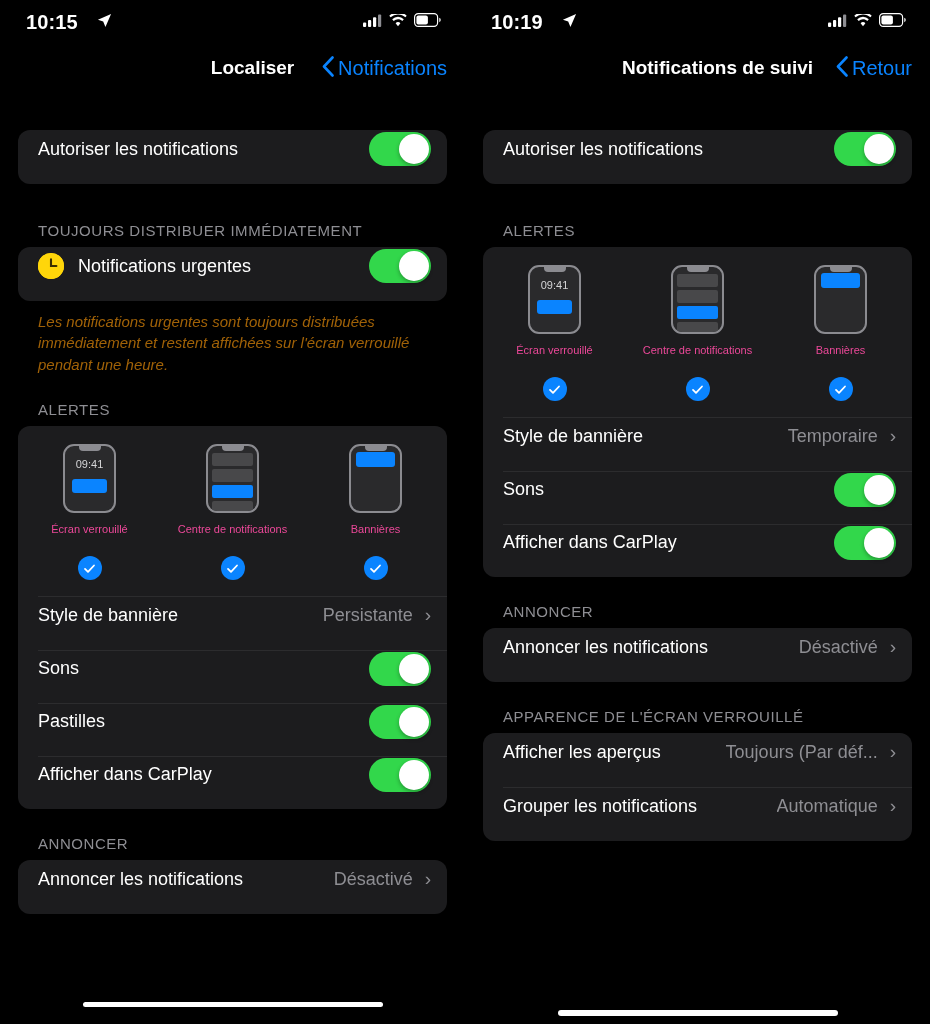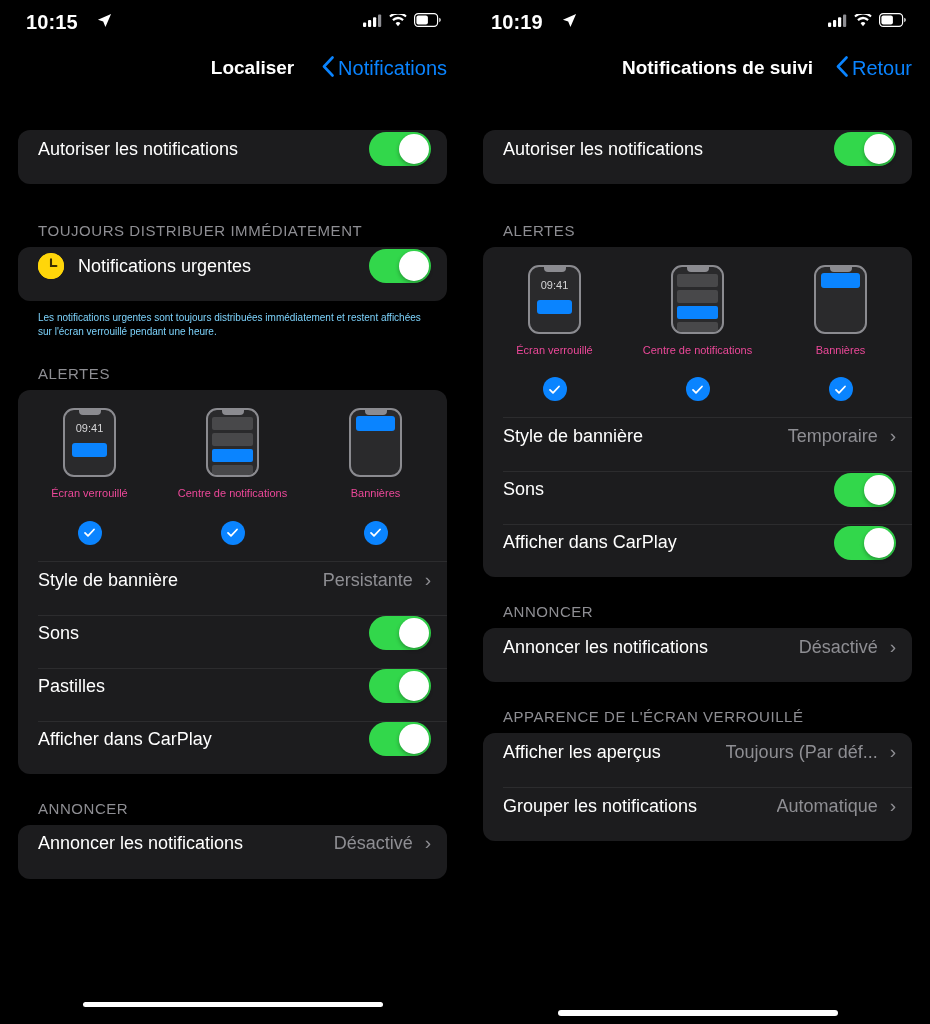--- a/index.html
+++ b/index.html
@@ -79,24 +79,25 @@
   }
 
   .section-title {
     color: #8e8e93;
     font-size: 15px;
     letter-spacing: .55px;
     padding: 0 20px 8px 20px;
     text-transform: uppercase;
   }
   .footnote {
-    color: #7dd3fc;
-    font-size: 10px;
+    color: #a16207;
+    font-size: 15px;
     line-height: 1.42;
     padding: 10px 20px 0 20px;
+    font-style: italic;
   }
 
   
   .toggle {
     width: 62px; height: 34px;
     border-radius: 17px;
     background: #30d158;
     position: relative;
     flex-shrink: 0;
     cursor: pointer;

